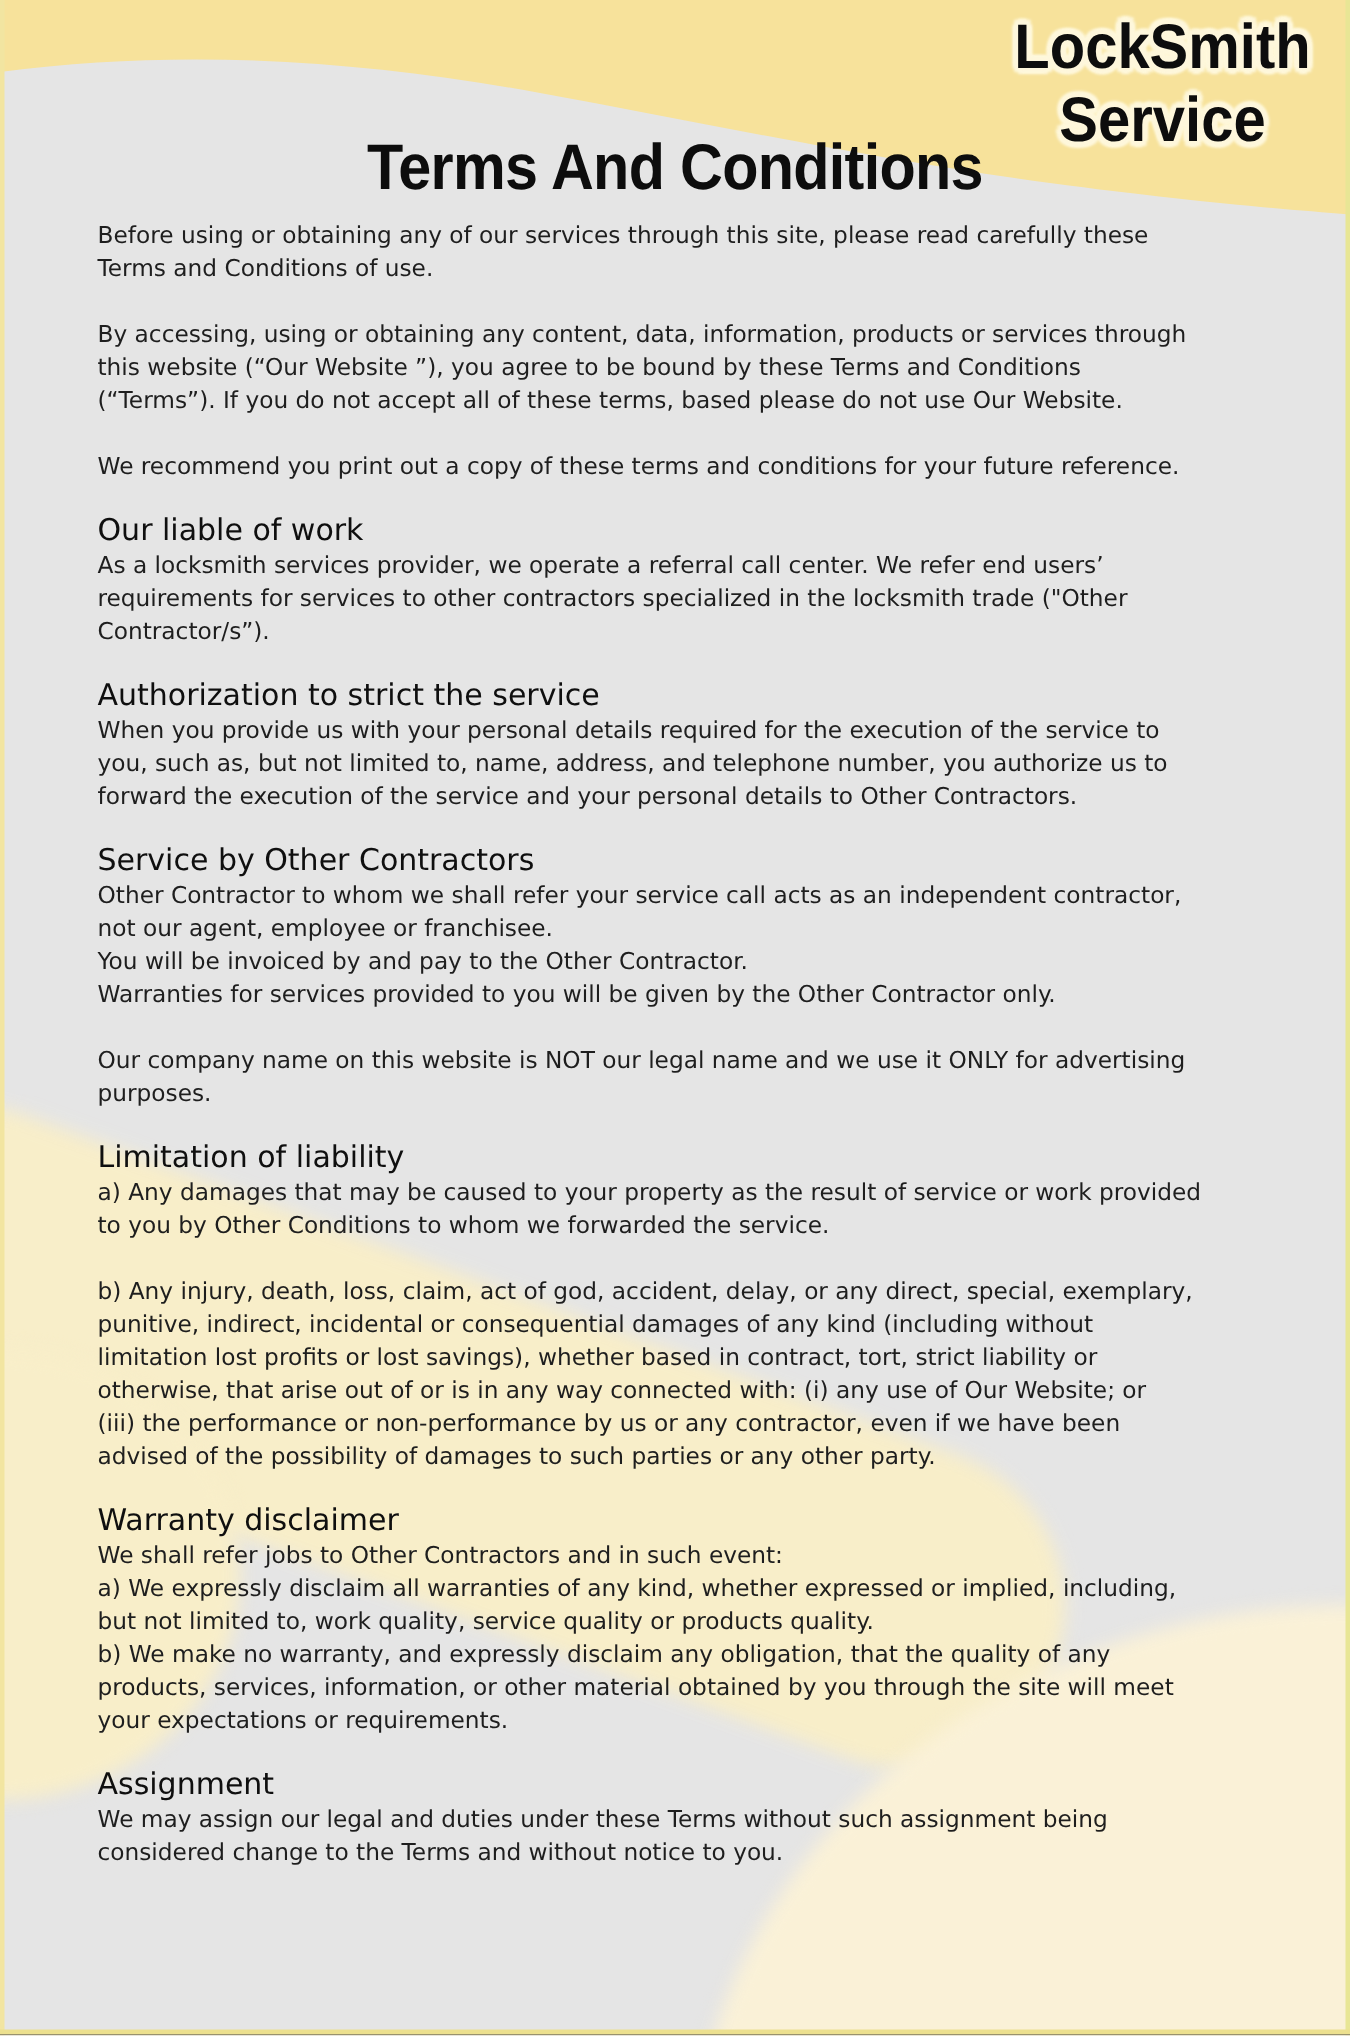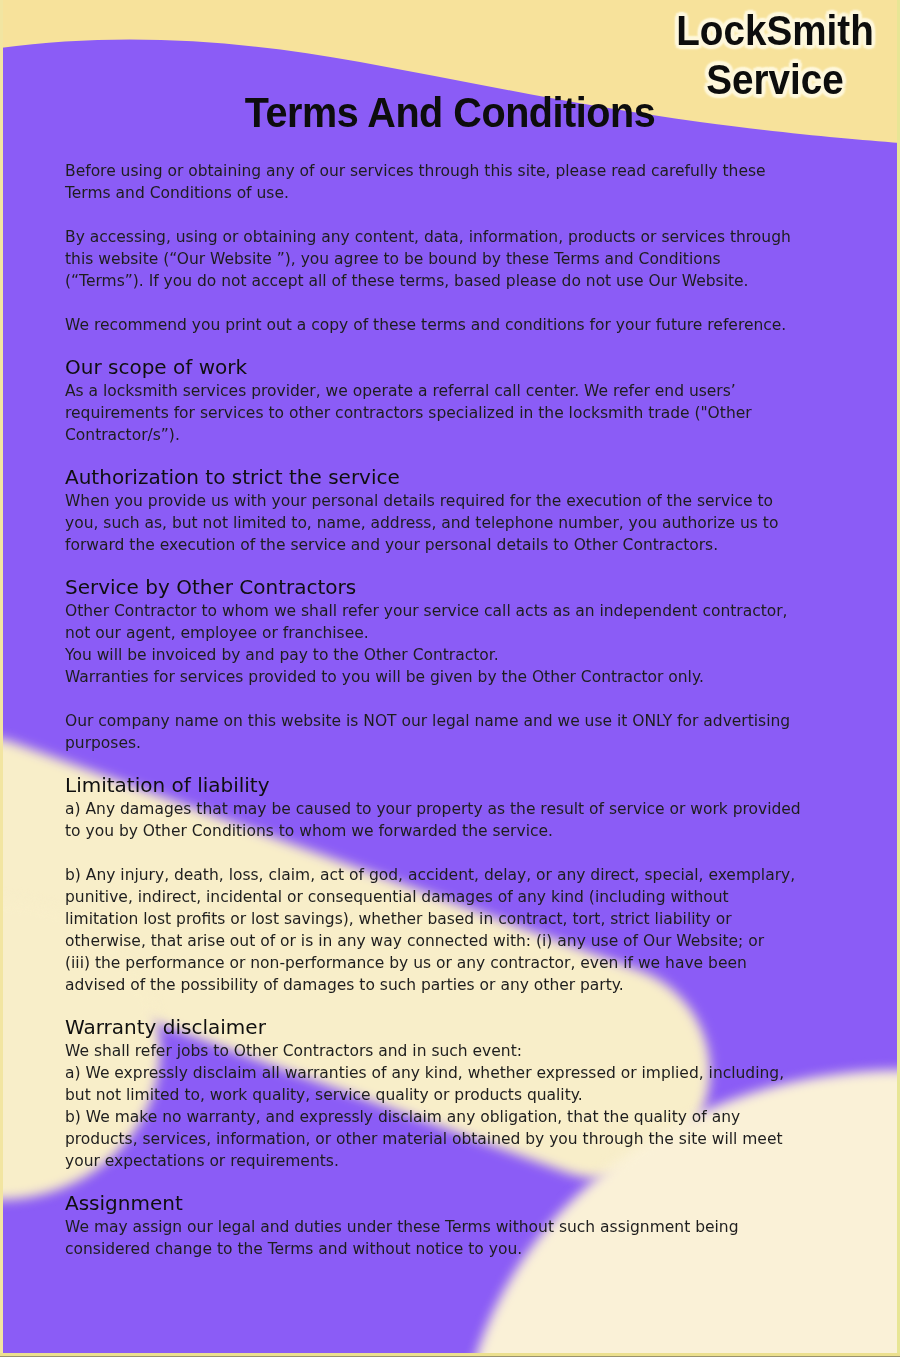--- a/index.html
+++ b/index.html
@@ -1,19 +1,19 @@
 <!DOCTYPE html>
 <html><head>
 <meta charset="utf-8">
 <style>
   html,body{margin:0;padding:0;background:#ffffff;}
   .page{
     position:relative;
     width:900px;height:1357px;
-    background:#8b5cf6;
+    background:#e5e5e5;
     overflow:hidden;
     font-family:"DejaVu Sans", sans-serif;
     color:#1e1e1e;
   }
   
   .wave-svg{position:absolute;top:0;left:0;z-index:2;display:block;}
   .blob{position:absolute;z-index:1;filter:blur(6px);}
   .blob-arc{
     left:-150px;top:850px;width:880px;height:215px;
     border-radius:110px;background:#F8EEC9;
@@ -53,21 +53,21 @@
   .title{
     position:absolute;top:88px;left:0;width:900px;z-index:3;
     margin:0;text-align:center;
     font-family:"Liberation Sans", sans-serif;
     font-weight:700;font-size:43px;line-height:49px;
     letter-spacing:-0.5px;color:#0d0d0d;
     transform:scaleX(0.92);
   }
   
   .content{
-    position:absolute;left:65px;top:160px;width:790px;z-index:3;
+    position:absolute;left:65px;top:146px;width:790px;z-index:3;
   }
   .content p{
     margin:0 0 22px 0;
     font-size:15.5px;line-height:22px;
     white-space:pre;
     color:#1e1e1e;
   }
   .content h2{
     margin:-4px 0 0 0;
     font-size:20px;line-height:26px;
@@ -102,21 +102,21 @@
   <div class="content">
 
     <p>Before using or obtaining any of our services through this site, please read carefully these
 Terms and Conditions of use.</p>
     <p>By accessing, using or obtaining any content, data, information, products or services through
 this website (“Our Website ”), you agree to be bound by these Terms and Conditions
 (“Terms”). If you do not accept all of these terms, based please do not use Our Website.</p>
     <p>We recommend you print out a copy of these terms and conditions for your future reference.</p>
 
     <section>
-      <h2>Our scope of work</h2>
+      <h2>Our liable of work</h2>
       <p>As a locksmith services provider, we operate a referral call center. We refer end users’
 requirements for services to other contractors specialized in the locksmith trade ("Other
 Contractor/s”).</p>
     </section>
 
     <section>
       <h2>Authorization to strict the service</h2>
       <p>When you provide us with your personal details required for the execution of the service to
 you, such as, but not limited to, name, address, and telephone number, you authorize us to
 forward the execution of the service and your personal details to Other Contractors.</p>

